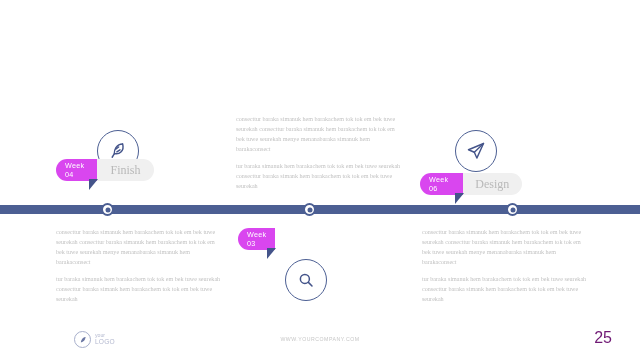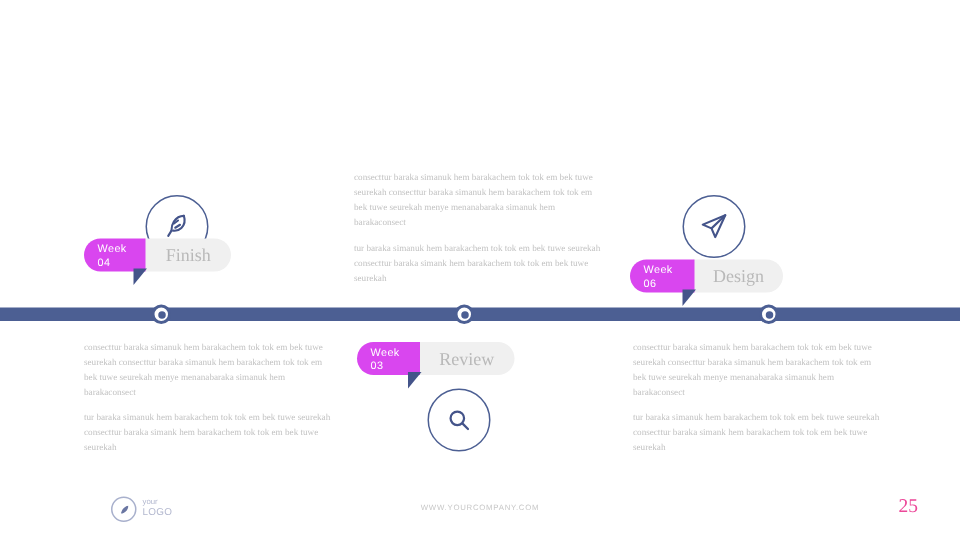--- a/index.html
+++ b/index.html
@@ -199,23 +199,23 @@
     font-family: "Liberation Sans", sans-serif;
     font-size: 5.2px;
     letter-spacing: 0.5px;
     color: #c7c7c7;
   }
 
   .page-number {
     position: absolute;
     right: 28px;
     top: 329px;
-    font-family: Liberation Serif, serif;
-    font-size: 13px;
-    color: #ec4899;
+    font-family: Liberation Sans, sans-serif;
+    font-size: 16px;
+    color: #701a75;
   }
 </style>
 </head>
 <body>
 
 <div class="slide">
 
   <div class="timeline-bar"></div>
   <div class="timeline-node node-1"></div>
   <div class="timeline-node node-2"></div>
@@ -246,21 +246,20 @@
     </div>
     <div class="bubble-row">
       <div class="week-pill">Week 06</div>
       <div class="title-pill">Design</div>
     </div>
   </div>
 
   <div class="milestone ms-review">
     <div class="bubble-row">
       <div class="week-pill">Week 03</div>
-      <div class="title-pill">Review</div>
     </div>
     <div class="icon-circle">
       <svg width="18" height="18" viewBox="0 0 24 24" fill="none" stroke="#44548a" stroke-width="2" stroke-linecap="round" stroke-linejoin="round">
         <circle cx="10.5" cy="10.5" r="6"></circle>
         <path d="M15.2 15.2 20 20"></path>
       </svg>
     </div>
   </div>
 
   <div class="textcol tc-top-mid">

